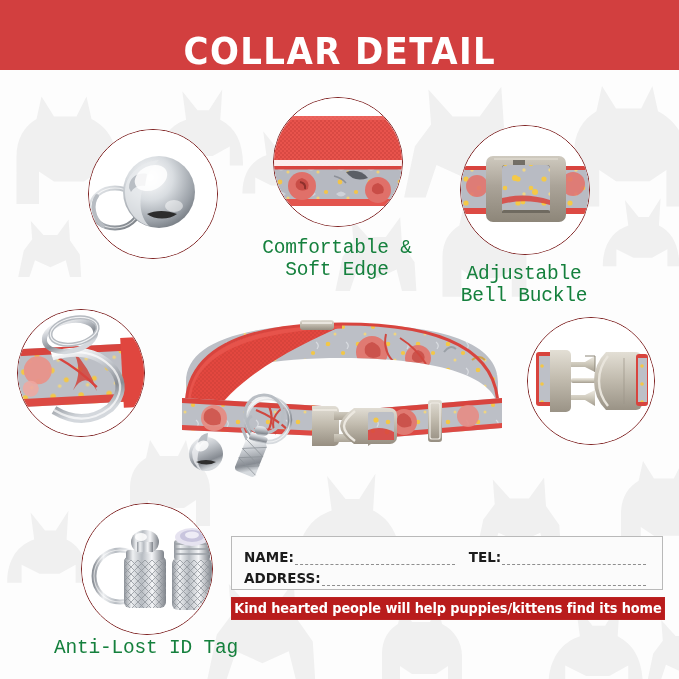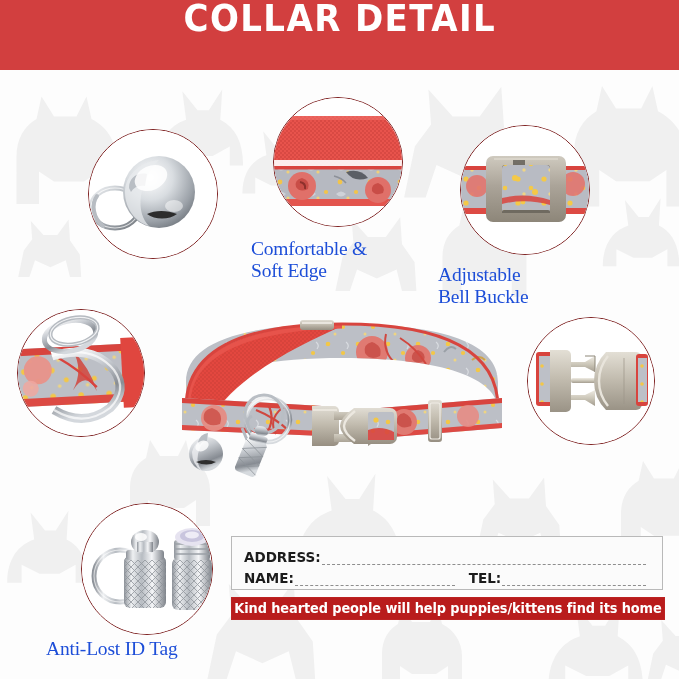--- a/index.html
+++ b/index.html
@@ -12,21 +12,21 @@
   }
   #page{position:relative;width:679px;height:679px;overflow:hidden;background:#fdfdfd;}
 
   
   .wm-layer{position:absolute;inset:0;z-index:0;pointer-events:none;}
 
   
   .header{
     position:absolute;left:0;top:0;width:679px;height:70px;
     background:#d23f3f;
-    display:flex;align-items:flex-start;justify-content:center;
+    display:flex;align-items:flex-end;justify-content:center;
     z-index:6;
   }
   .header-title{
     color:#fff;
     font-family:"DejaVu Sans", sans-serif;
     font-weight:bold;
     font-size:37px;
     letter-spacing:1.5px;
     transform:scaleX(0.92);
     line-height:1;
@@ -38,25 +38,25 @@
     position:absolute;border-radius:50%;
     border:1.4px solid #7d1f1f;
     overflow:hidden;background:#fff;
     z-index:3;
   }
   .circle .inner{position:absolute;inset:0;}
 
   
   .label{
     position:absolute;z-index:5;
-    color:#1d4ed8;
-    font-family:Liberation Serif, serif;
+    color:#15803d;
+    font-family:Liberation Mono, monospace;
     font-size:19.5px;
     line-height:1.12;
-    text-align:left;
+    text-align:center;
     white-space:pre-line;
     letter-spacing:-0.2px;
   }
 
   
   .idcard{
     position:absolute;left:231px;top:536px;width:432px;height:54px;
     background:#fbfbfb;border:1.4px solid #b9b9b9;z-index:5;
     box-sizing:border-box;
     padding:7px 10px 0 12px;
@@ -506,28 +506,28 @@
         </g>
         <rect x="72" y="122" width="18" height="8" rx="2" fill="url(#steelM)"></rect>
         <ellipse cx="81" cy="118" rx="7" ry="5" fill="url(#steelM)"></ellipse>
       </g>
       <path d="M78,118 q-6,-10 2,-14" fill="none" stroke="#b4b9c0" stroke-width="3"></path>
     </svg>
   </div>
 
   <div class="idcard">
     <div class="id-row">
-      <span class="id-lab">ADDRESS:</span>
-      <span class="id-dash"></span>
-    </div>
-    <div class="id-row">
       <span class="id-lab">NAME:</span>
       <span class="id-dash short"></span>
       <span class="id-lab">TEL:</span>
       <span class="id-dash"></span>
     </div>
+    <div class="id-row">
+      <span class="id-lab">ADDRESS:</span>
+      <span class="id-dash"></span>
+    </div>
   </div>
 
   <div class="banner-red">
     <span>Kind hearted people will help puppies/kittens find its home</span>
   </div>
 
 </div>
 
 </body></html>

